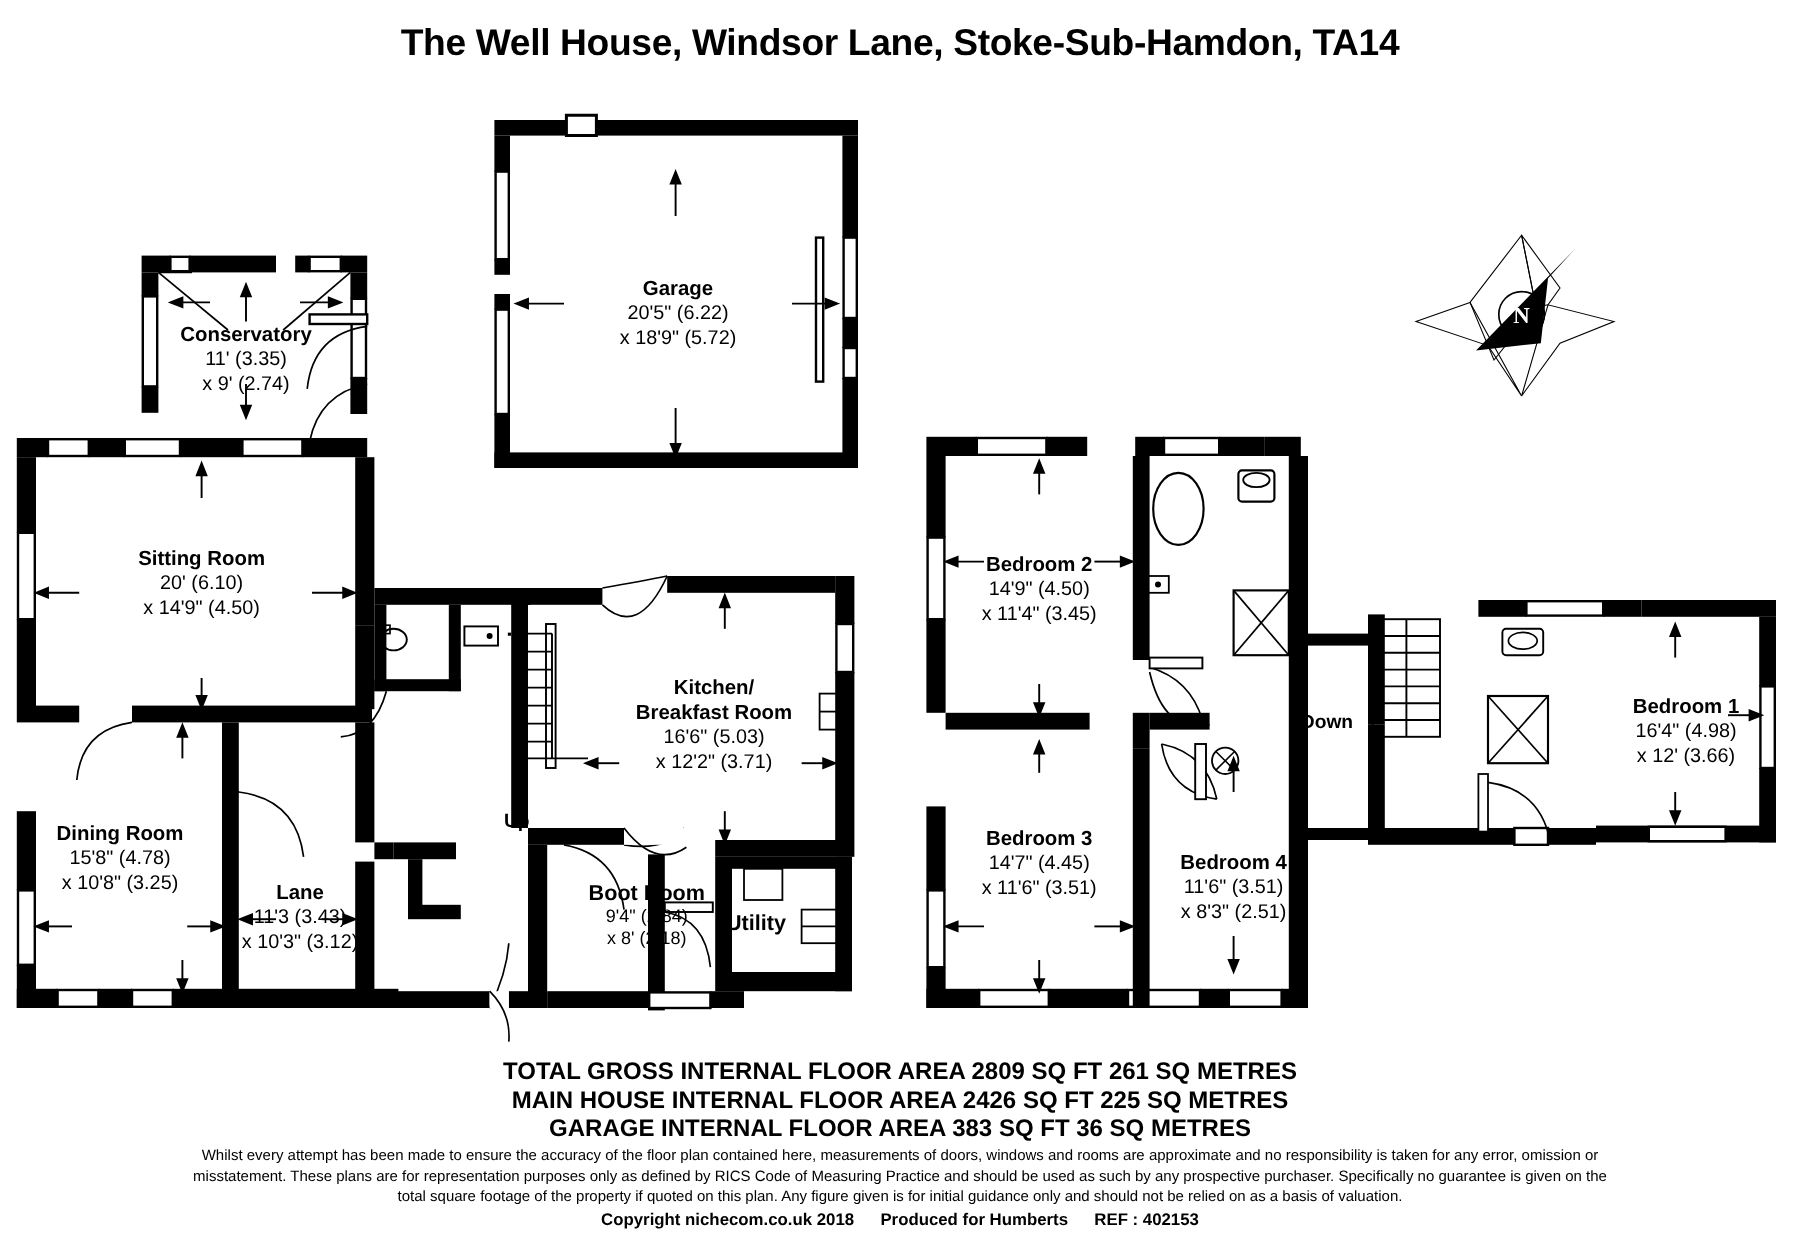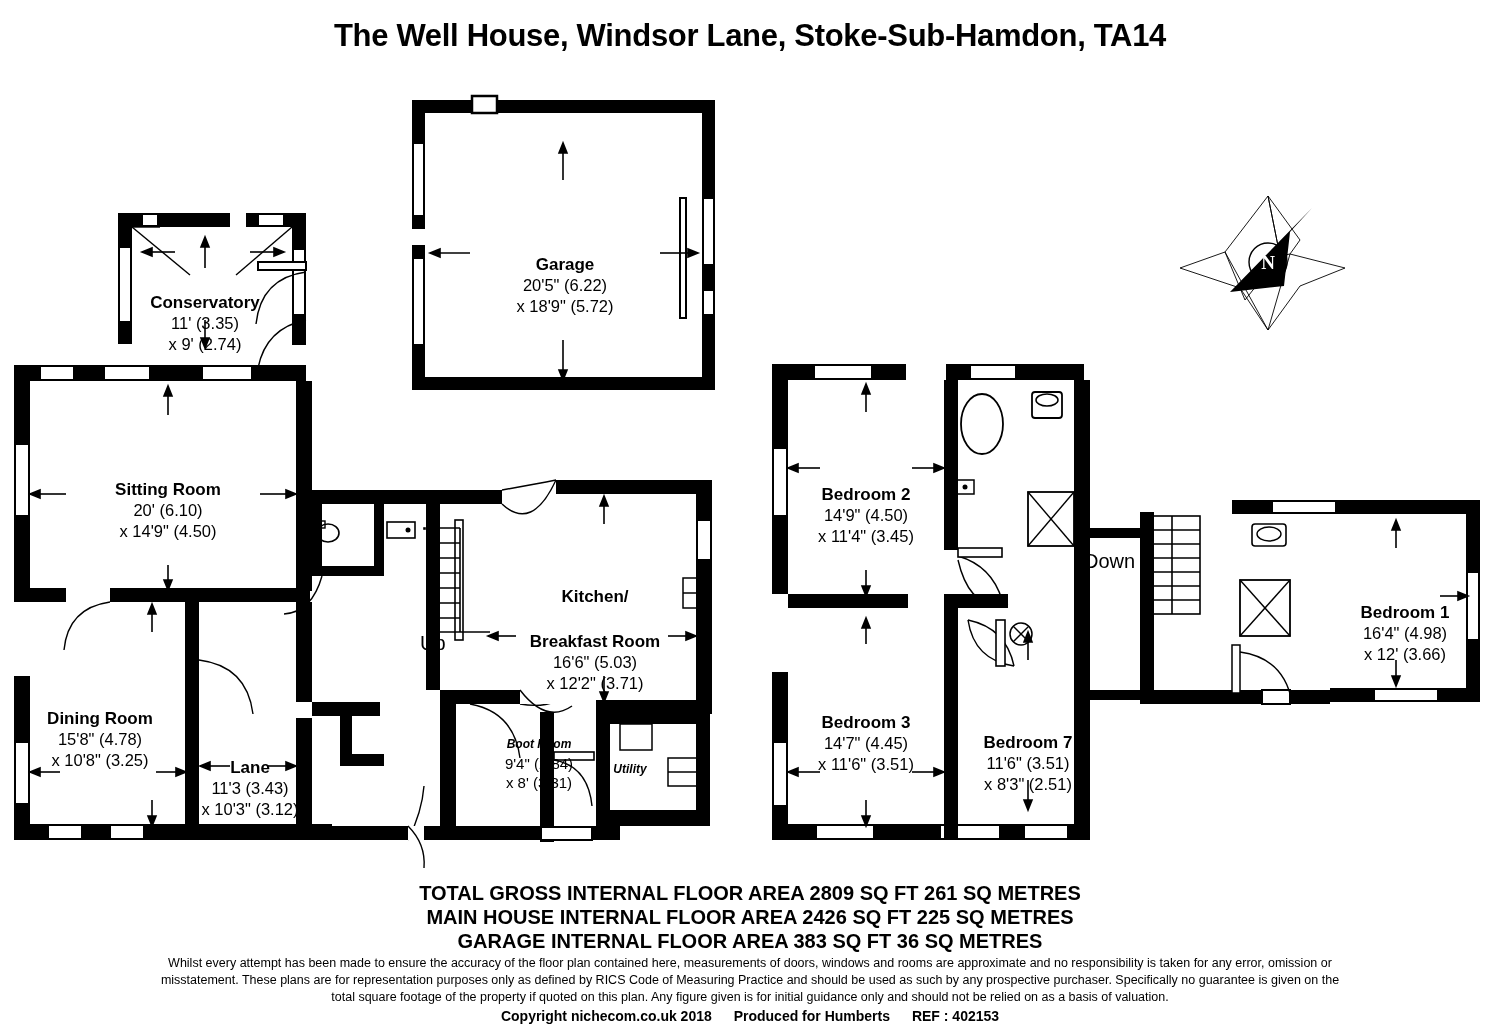--- a/index.html
+++ b/index.html
@@ -34,35 +34,35 @@
   .room-label {
     position: absolute;
     text-align: center;
     font-size: 16.5px;
     line-height: 21px;
     white-space: nowrap;
   }
   .room-label .nm {
     font-weight: bold;
     font-size: 17px;
-    margin-top: 24px;
   }
   .small-label {
     position: absolute;
     text-align: center;
     font-size: 15px;
     line-height: 19px;
     white-space: nowrap;
   }
-  .small-label .nm { font-weight: bold; font-size: 12px; font-style: italic; }
+  .small-label .nm { font-weight: bold; font-size: 18px; }
   .bold-note {
     position: absolute;
-    font-size: 20px;
-    font-weight: normal;
+    font-size: 16px;
+    font-weight: bold;
     white-space: nowrap;
+    margin-top: 44px;
   }
   .area-line {
     position: absolute;
     width: 1500px;
     left: 0;
     text-align: center;
     font-weight: bold;
     font-size: 20px;
   }
   .disclaimer {
@@ -481,41 +481,41 @@
 <div class="room-label" style="left:490px; top:562px; width:210px;">
   <div class="nm">Kitchen/</div>
   <div class="nm">Breakfast Room</div>
   <div>16'6" (5.03)</div>
   <div>x 12'2" (3.71)</div>
 </div>
 
 <div class="small-label" style="left:434px; top:735px; width:210px;">
   <div class="nm">Boot Room</div>
   <div>9'4" (2.84)</div>
-  <div>x 8' (3.31)</div>
+  <div>x 8' (2.18)</div>
 </div>
 
 <div class="small-label" style="left:560px; top:760px; width:140px;">
   <div class="nm">Utility</div>
 </div>
 
 <div class="room-label" style="left:756px; top:460px; width:220px;">
   <div class="nm">Bedroom 2</div>
   <div>14'9" (4.50)</div>
   <div>x 11'4" (3.45)</div>
 </div>
 
 <div class="room-label" style="left:766px; top:688px; width:200px;">
   <div class="nm">Bedroom 3</div>
   <div>14'7" (4.45)</div>
   <div>x 11'6" (3.51)</div>
 </div>
 
 <div class="room-label" style="left:928px; top:708px; width:200px;">
-  <div class="nm">Bedroom 7</div>
+  <div class="nm">Bedroom 4</div>
   <div>11'6" (3.51)</div>
   <div>x 8'3" (2.51)</div>
 </div>
 
 <div class="room-label" style="left:1300px; top:578px; width:210px;">
   <div class="nm">Bedroom 1</div>
   <div>16'4" (4.98)</div>
   <div>x 12' (3.66)</div>
 </div>
 

